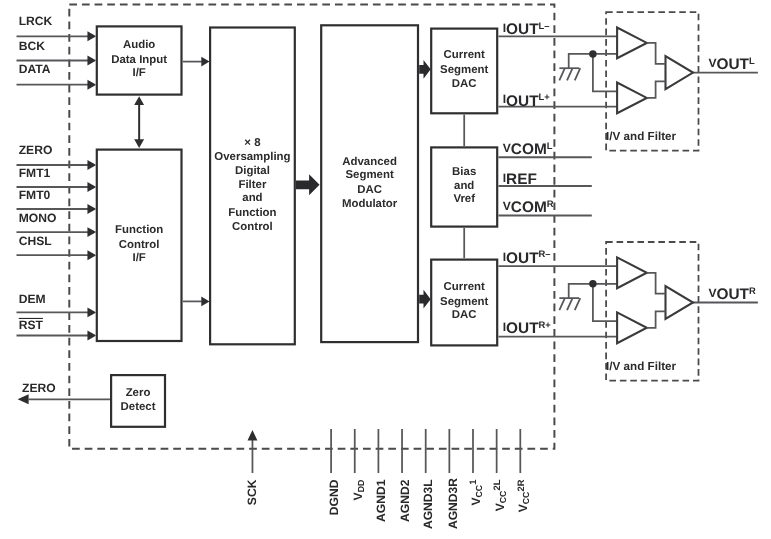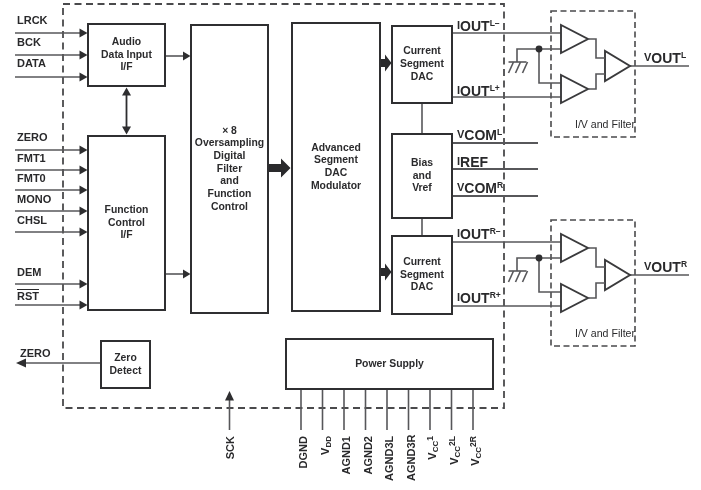--- a/index.html
+++ b/index.html
@@ -10,21 +10,21 @@
          display:flex;align-items:center;justify-content:center;text-align:center;}
   .btxt{font-weight:700;font-size:10.4px;line-height:1.22;color:#2b2b2d;white-space:pre-line;}
   .lbl{position:absolute;font-weight:700;font-size:11px;line-height:13px;color:#29292b;white-space:nowrap;}
   .lbl sub{font-size:14px;vertical-align:-2px;letter-spacing:0;}
   .lbl .post{font-size:8.5px;vertical-align:3px;}
   .ov{display:inline-block;border-top:1.6px solid #29292b;line-height:12px;}
   .vlabel{position:absolute;width:45px;height:14px;line-height:14px;text-align:right;
           transform:rotate(-90deg);transform-origin:0 0;font-weight:700;font-size:11px;color:#29292b;white-space:nowrap;}
   .vlabel sub{font-size:8px;vertical-align:-2px;}
   .vlabel .post{font-size:8.5px;vertical-align:3px;}
-  .ivlabel{position:absolute;width:84px;text-align:right;font-weight:400;font-size:10.6px;color:#2b2b2d;}
+  .ivlabel{position:absolute;width:84px;text-align:left;font-weight:700;font-size:10.6px;color:#2b2b2d;}
 </style>
 </head>
 <body>
 
 <div class="stage">
 
   <svg width="701" height="490" viewBox="0 0 701 490">
 
     <rect x="63" y="4" width="441" height="404" fill="none" stroke="#4a4a4c" stroke-width="1.8" stroke-dasharray="7 4.5"></rect>
 
@@ -179,36 +179,33 @@
       <span class="btxt">Advanced
 Segment
 DAC
 Modulator</span>
     </div>
   <div class="block" style="left:391px;top:25px;width:62px;height:79px">
       <span class="btxt">Current
 Segment
 DAC</span>
     </div>
-  <div class="block" style="left:391px;top:133px;width:62px;height:86px">
+  <div class="block" style="left:391px;top:133px;width:62px;height:74px">
       <span class="btxt">Bias
 and
 Vref</span>
     </div>
   <div class="block" style="left:391px;top:235px;width:62px;height:80px">
       <span class="btxt">Current
 Segment
 DAC</span>
     </div>
   <div class="block" style="left:100px;top:340px;width:51px;height:49px">
       <span class="btxt">Zero
 Detect</span>
-    </div>
-  <div class="block" style="left:285px;top:338px;width:209px;height:52px">
-      <span class="btxt">Power Supply</span>
     </div>
 
   <div class="lbl" style="left:17px;top:14px">LRCK</div>
   <div class="lbl" style="left:17px;top:36px">BCK</div>
   <div class="lbl" style="left:17px;top:57px">DATA</div>
   <div class="lbl" style="left:17px;top:131px">ZERO</div>
   <div class="lbl" style="left:17px;top:152px">FMT1</div>
   <div class="lbl" style="left:17px;top:172px">FMT0</div>
   <div class="lbl" style="left:17px;top:193px">MONO</div>
   <div class="lbl" style="left:17px;top:214px">CHSL</div>

